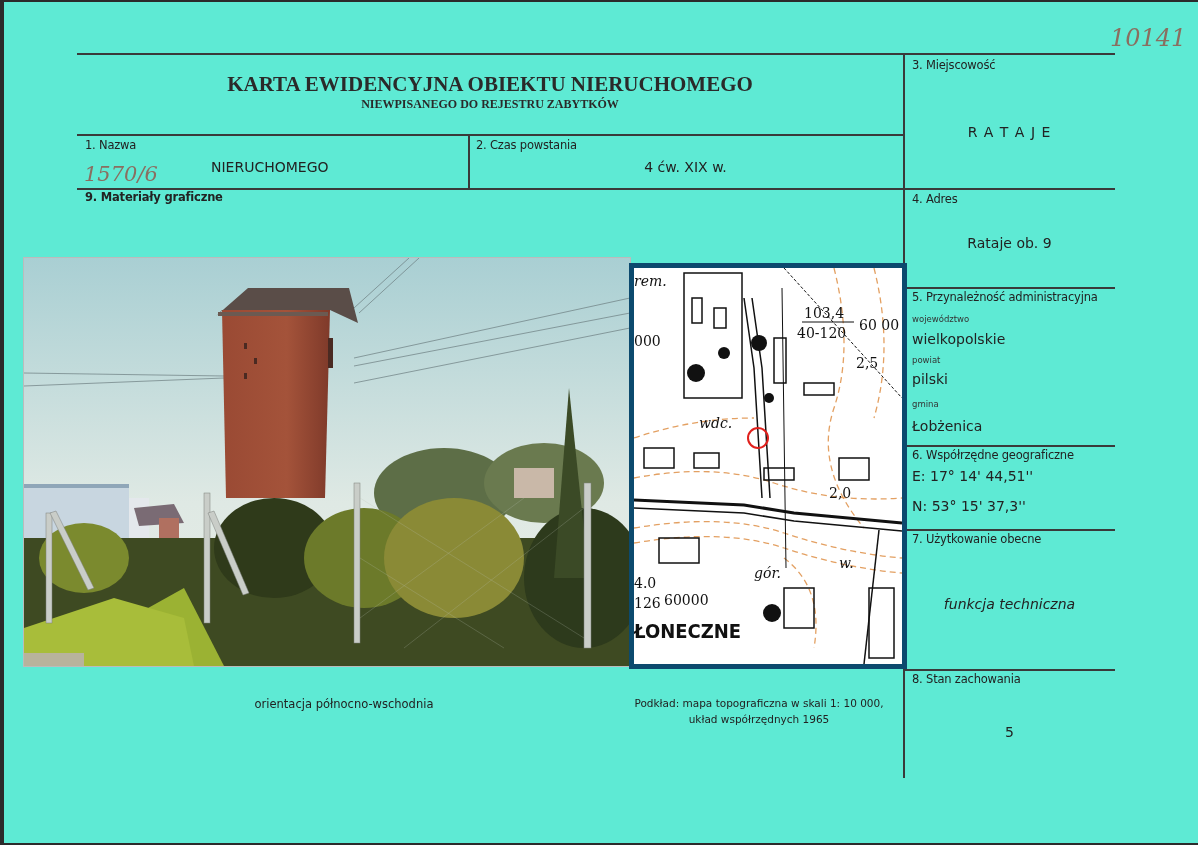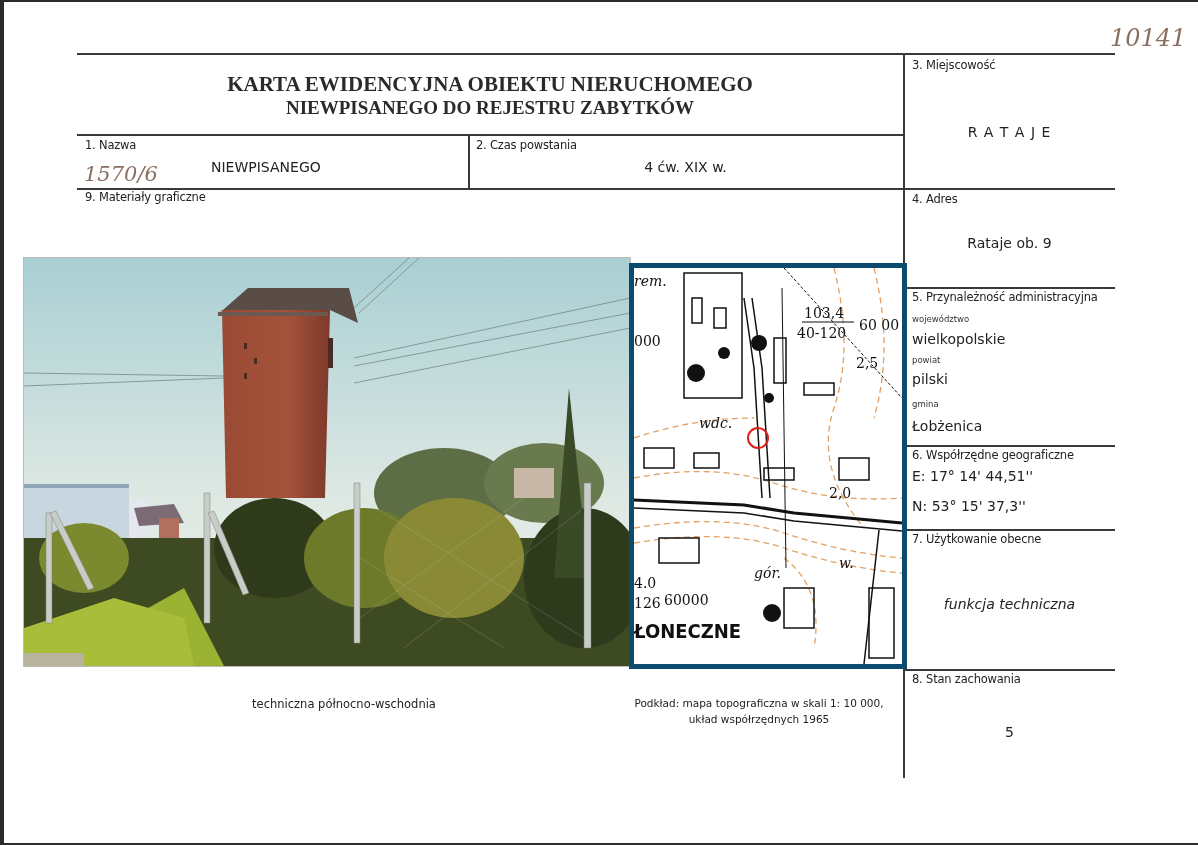--- a/index.html
+++ b/index.html
@@ -1,17 +1,17 @@
 <!DOCTYPE html>
 <html><head>
 <meta charset="utf-8">
 <style>
   html, body { margin:0; padding:0; }
   body { width:1198px; height:845px; position:relative; overflow:hidden; background:#2b2b2b; font-family:"Liberation Sans", sans-serif; color:#222; }
-  .page { position:absolute; left:4px; top:2px; width:1194px; height:841px; background:#ffffff; }
+  .page { position:absolute; left:4px; top:2px; width:1194px; height:841px; background:#5eead4; }
   .hline { position:absolute; height:1.5px; background:#3a3a3a; }
   .vline { position:absolute; width:1.5px; background:#3a3a3a; }
   .abs { position:absolute; white-space:nowrap; }
   .title { font-family:Liberation Serif, serif; font-weight:bold; color:#2a2a2a; text-align:center; }
   .lbl { font-family:"DejaVu Sans", sans-serif; font-size:11.5px; color:#222; letter-spacing:-0.2px; }
   .val { font-family:"DejaVu Sans", sans-serif; font-size:14px; color:#222; }
   .small { font-family:"DejaVu Sans", sans-serif; font-size:8.5px; color:#333; }
   .hand { font-family:"DejaVu Serif", serif; font-style:italic; color:#8a6e60; }
   .photo { position:absolute; left:19px; top:255px; width:606px; height:408px; overflow:hidden; border:1px solid #bbb; }
   .map { position:absolute; left:625px; top:261px; width:268px; height:396px; overflow:hidden; background:#fff; border:5px solid #0c4a6e; }
@@ -20,35 +20,35 @@
 </head>
 <body>
 
 <div class="page">
 
   <div class="abs hand" style="left:1106px;top:22px;font-size:24px;">10141</div>
 
   <div class="hline" style="left:73px;top:51px;width:1038px;"></div>
 
   <div class="abs title" style="left:73px;top:70px;width:826px;font-size:21px;">KARTA EWIDENCYJNA OBIEKTU NIERUCHOMEGO</div>
-  <div class="abs title" style="left:73px;top:95px;width:826px;font-size:19px;">NIEWPISANEGO DO REJESTRU ZABYTKÓW</div>
+  <div class="abs title" style="left:73px;top:95px;width:826px;font-size:12px;">NIEWPISANEGO DO REJESTRU ZABYTKÓW</div>
 
   <div class="vline" style="left:899px;top:51px;height:725px;"></div>
 
   <div class="hline" style="left:73px;top:132px;width:826px;"></div>
   <div class="vline" style="left:464px;top:132px;height:54px;"></div>
   <div class="abs lbl" style="left:81px;top:136px;">1. Nazwa</div>
-  <div class="abs val" style="left:207px;top:157px;">NIEWPISANEGO</div>
+  <div class="abs val" style="left:207px;top:157px;">NIERUCHOMEGO</div>
   <div class="abs hand" style="left:80px;top:160px;font-size:21px;">1570/6</div>
 
   <div class="abs lbl" style="left:472px;top:136px;">2. Czas powstania</div>
   <div class="abs val" style="left:464px;top:157px;width:435px;text-align:center;">4 ćw. XIX w.</div>
 
   <div class="hline" style="left:73px;top:186px;width:1038px;"></div>
-  <div class="abs lbl" style="left:81px;top:188px;">9. Materiały graficzne</div>
+  <div class="abs lbl" style="left:81px;top:188px;font-weight:bold;">9. Materiały graficzne</div>
 
   <div class="abs lbl" style="left:908px;top:56px;">3. Miejscowość</div>
   <div class="abs val" style="left:900px;top:122px;width:211px;text-align:center;letter-spacing:1px;">R A T A J E</div>
 
   <div class="abs lbl" style="left:908px;top:190px;">4. Adres</div>
   <div class="abs val" style="left:900px;top:233px;width:211px;text-align:center;">Rataje ob. 9</div>
 
   <div class="hline" style="left:900px;top:285px;width:211px;"></div>
   <div class="abs lbl" style="left:908px;top:288px;">5. Przynależność administracyjna</div>
   <div class="abs small" style="left:908px;top:312px;">województwo</div>
@@ -207,17 +207,17 @@
         <text x="0" y="320">4.0</text>
         <text x="0" y="340">126</text>
         <text x="30" y="337">60000</text>
         <text x="0" y="370" font-family="DejaVu Sans, sans-serif" font-size="20" font-weight="bold" transform="scale(0.9 1)">ŁONECZNE</text>
       </g>
 
       <circle cx="124" cy="170" r="10" fill="none" stroke="#e0201c" stroke-width="2"></circle>
     </svg>
   </div>
 
-  <div class="abs cap" style="left:140px;top:695px;width:400px;">techniczna północno-wschodnia</div>
+  <div class="abs cap" style="left:140px;top:695px;width:400px;">orientacja północno-wschodnia</div>
   <div class="abs cap" style="left:600px;top:695px;width:310px;font-size:10.5px;">Podkład: mapa topograficzna w skali 1: 10 000,</div>
   <div class="abs cap" style="left:600px;top:711px;width:310px;font-size:10.5px;">układ współrzędnych 1965</div>
 
 </div>
 
 </body></html>

